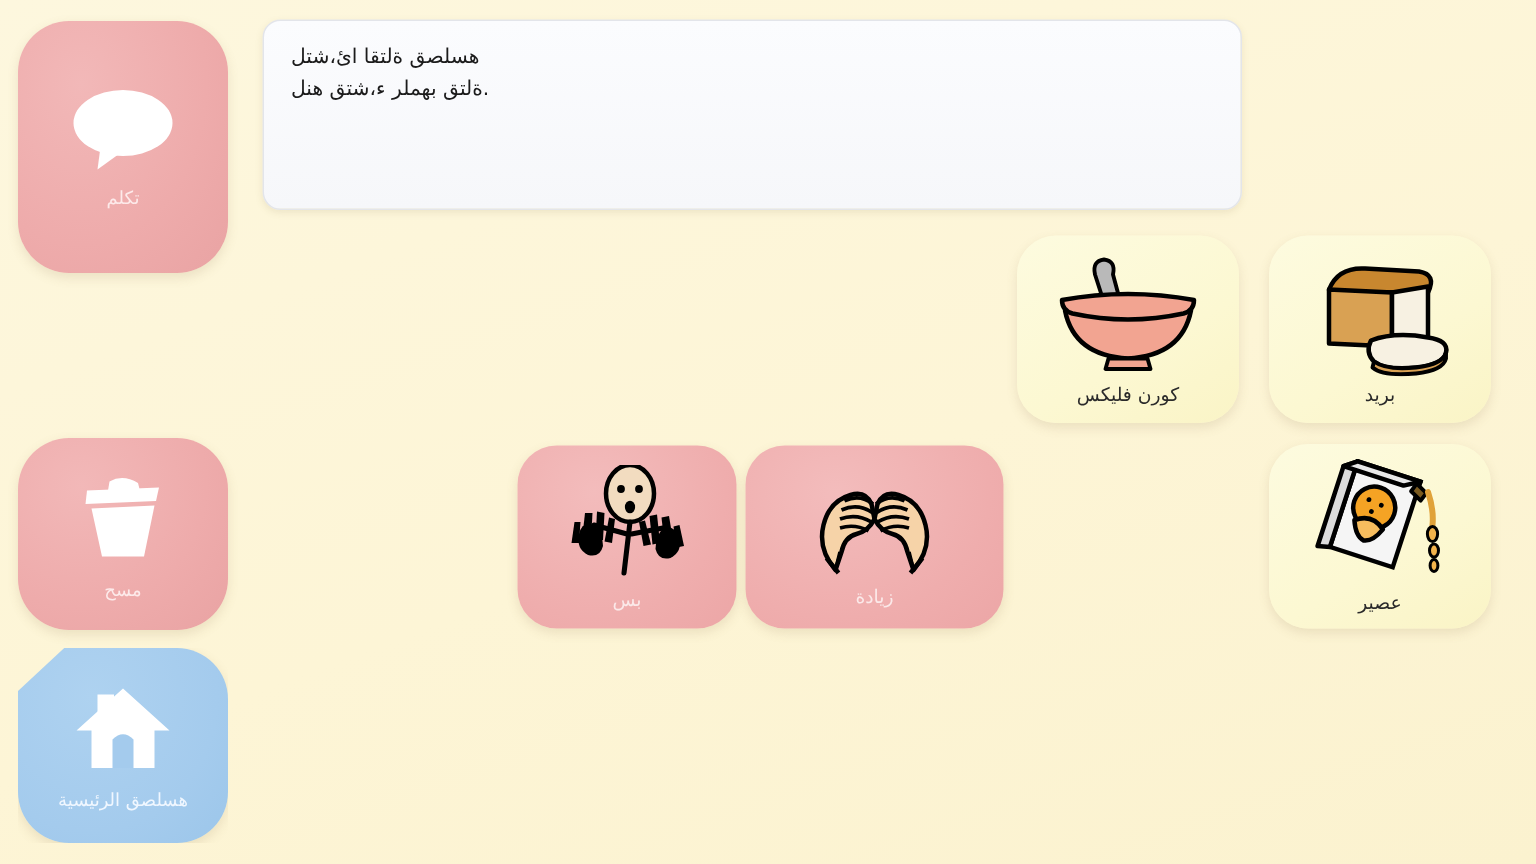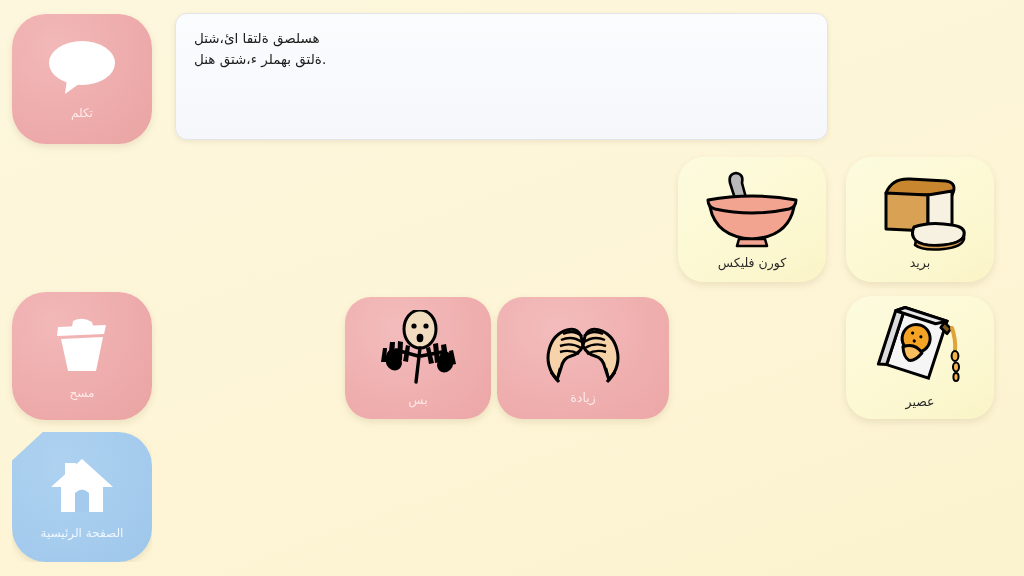--- a/index.html
+++ b/index.html
@@ -92,21 +92,21 @@
 <body>
 
 <div id="app">
 
   <div id="msgbar" style="left:175px; top:13px; width:653px; height:127px;">
     <div id="msgtext">هسلصق ةلتقا ائ،شتل
 ةلتق بهملر ء،شتق هنل.</div>
   </div>
 
 
-  <div class="card pink" style="left:12px; top:14px; width:140px; height:130px;">
+  <div class="card pink" style="left:12px; top:14px; width:140px; height:168px;">
     <span class="glyph">
       <svg width="78" height="56" viewBox="0 0 78 56">
         <ellipse cx="39" cy="24" rx="33" ry="22" fill="#ffffff"></ellipse>
         <path d="M24 40 L22 55 L40 42 Z" fill="#ffffff"></path>
       </svg>
     </span>
     <span class="cap">تكلم</span>
   </div>
 
 
@@ -122,21 +122,21 @@
   </div>
 
   <div class="card blue clip-tl" style="left:12px; top:432px; width:140px; height:130px;">
     <span class="glyph">
       <svg width="66" height="60" viewBox="0 0 66 60">
         <path d="M33 4 L64 32 L54 32 L54 57 L12 57 L12 32 L2 32 Z" fill="#ffffff"></path>
         <path d="M16 8 L27 8 L27 17 L16 26 Z" fill="#ffffff"></path>
         <path d="M26 57 L26 38 Q33 31 40 38 L40 57 Z" fill="#a4cbed"></path>
       </svg>
     </span>
-    <span class="cap">الصفحة الرئيسية</span>
+    <span class="cap">هسلصق الرئيسية</span>
   </div>
 
   <div class="card yellow" style="left:678px; top:157px; width:148px; height:125px;">
     <span class="glyph">
       <svg width="110" height="82" viewBox="0 0 110 82">
 
         <path d="M42 42 L33 14 Q31 5 39 4 Q47 5 45 14 L52 40 Z" fill="#b9b9b9" stroke="#000" stroke-width="2.6" stroke-linejoin="round"></path>
 
         <path d="M13 34 Q55 26 97 34 L92 44 Q55 52 18 44 Z" fill="#ffffff" stroke="#000" stroke-width="2.6" stroke-linejoin="round"></path>
 

